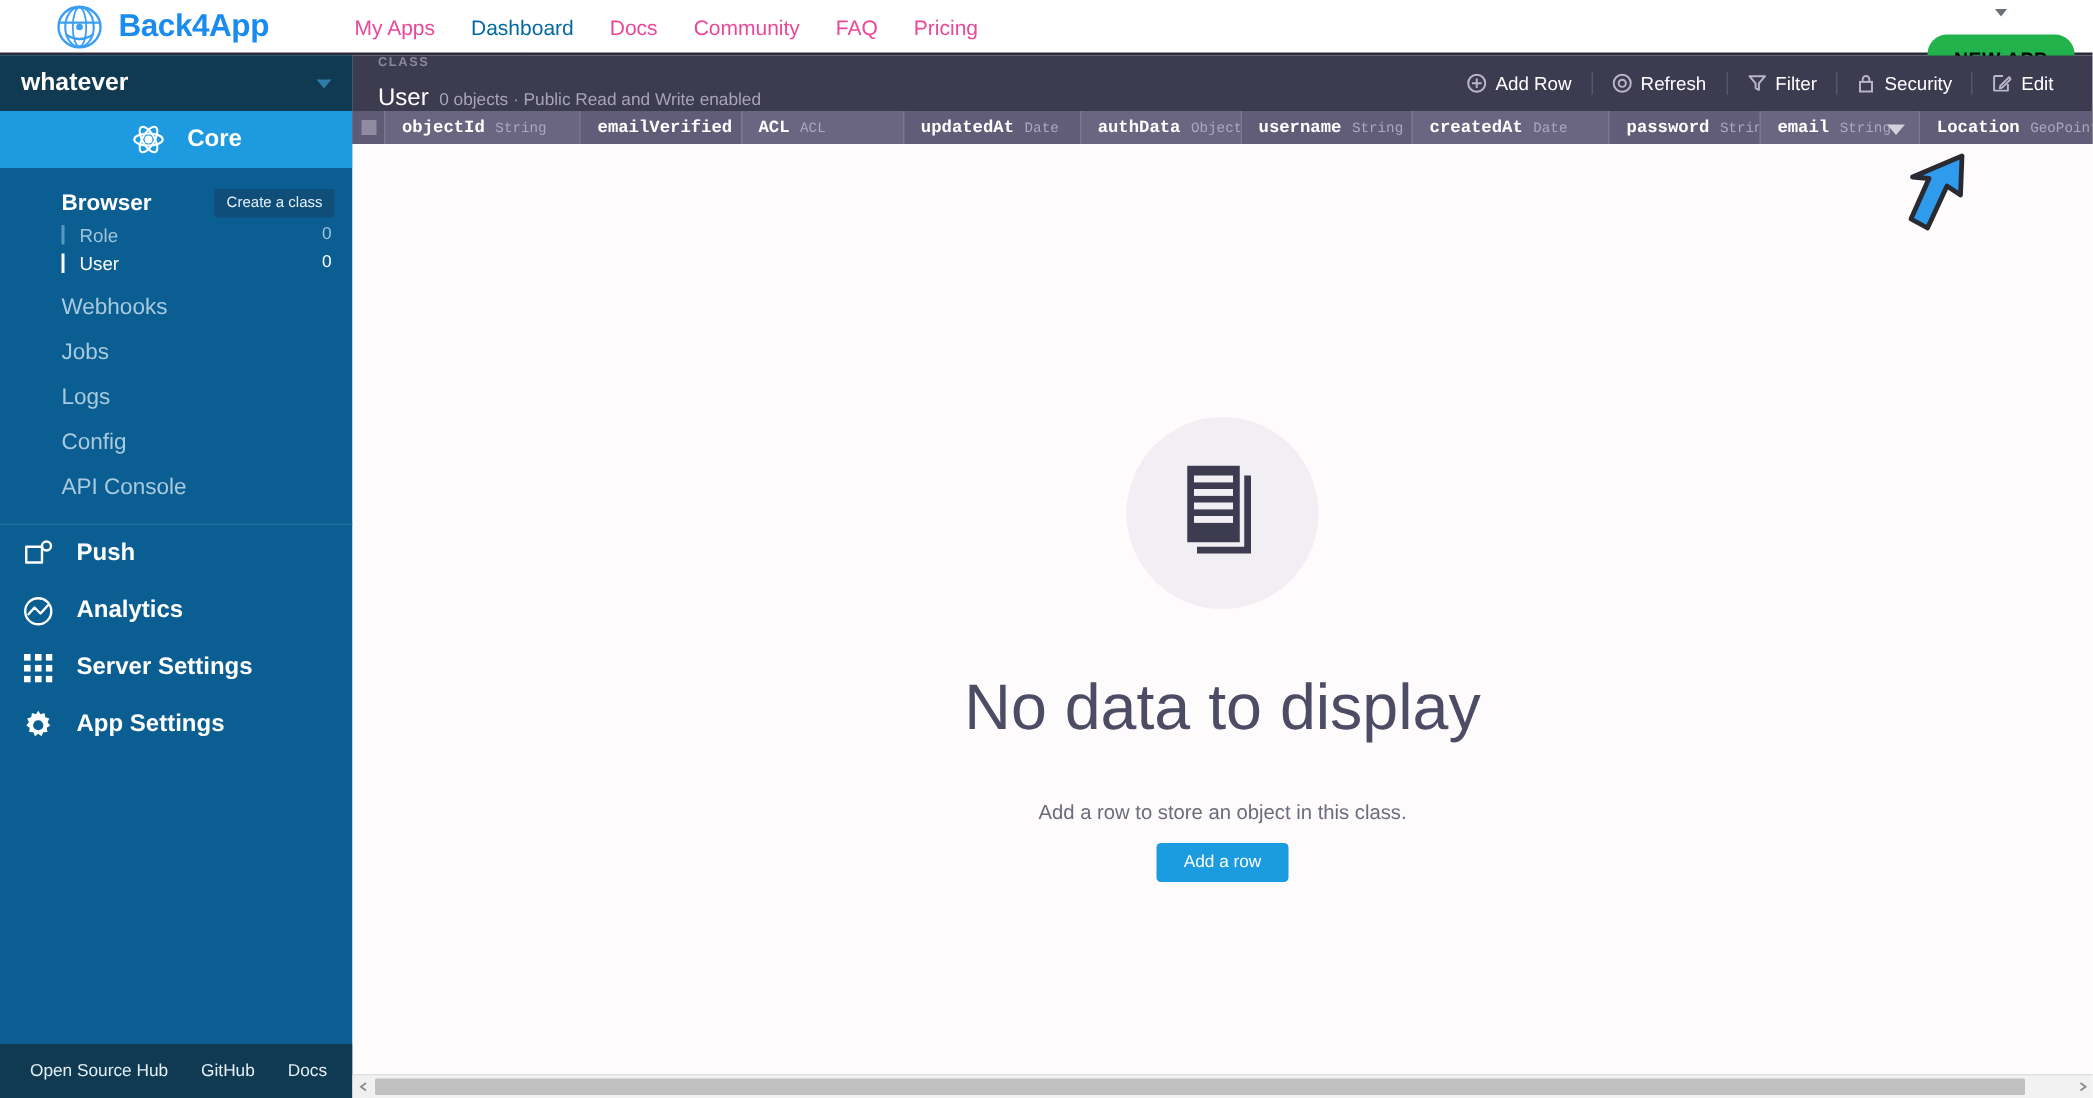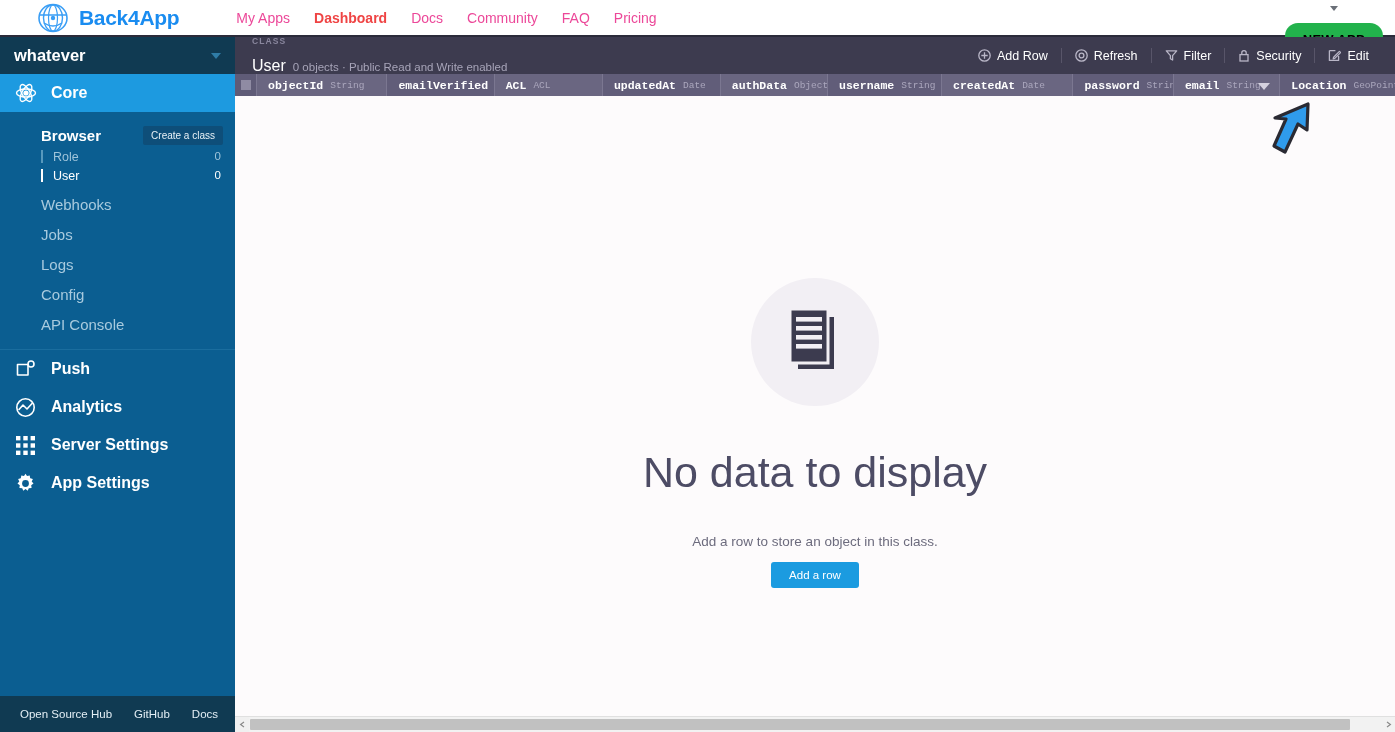--- a/index.html
+++ b/index.html
@@ -29,21 +29,21 @@
   }
   #nav-links {
     display: flex; align-items: center; gap: 24px;
     margin-left: 57px;
   }
   .nav-link {
     font-size: 14px; color: #ec4899;
     position: relative; padding: 2px 0;
     cursor: pointer; white-space: nowrap;
   }
-  .nav-link.active { color: #ef4444; font-weight: bold; text-align: right; }
+  .nav-link.active { color: #0369a1; font-weight: normal; text-align: right; }
   .nav-link.active::after {
     content: ""; position: absolute;
     bottom: -14px; left: 50%; transform: translateX(-50%);
     border-left: 5px solid transparent;
     border-right: 5px solid transparent;
     border-bottom: 5px solid #2b2b3a;
   }
   #nav-right {
     margin-left: auto; display: flex; align-items: center;
     gap: 12px; margin-right: 12px; flex-direction: column;
@@ -81,21 +81,21 @@
   #app-caret {
     margin-left: auto; width: 0; height: 0;
     border-left: 5px solid transparent;
     border-right: 5px solid transparent;
     border-top: 6px solid #2f7ca6;
   }
   .section-head {
     height: 38px; display: flex; align-items: center;
     padding-left: 13px; gap: 13px; cursor: pointer;
   }
-  .section-head.active { background: #1d9ae0; }
+  .section-head.active { background: #1d9ae0; justify-content: center; }
   .section-icon {
     width: 25px; height: 25px; flex: 0 0 25px;
     display: flex; align-items: center; justify-content: center;
   }
   .section-label {
     font-size: 16px; color: #ffffff; font-weight: bold;
   }
   #core-sub { padding: 11px 0 14px 0; }
   #browser-row {
     display: flex; align-items: center;

